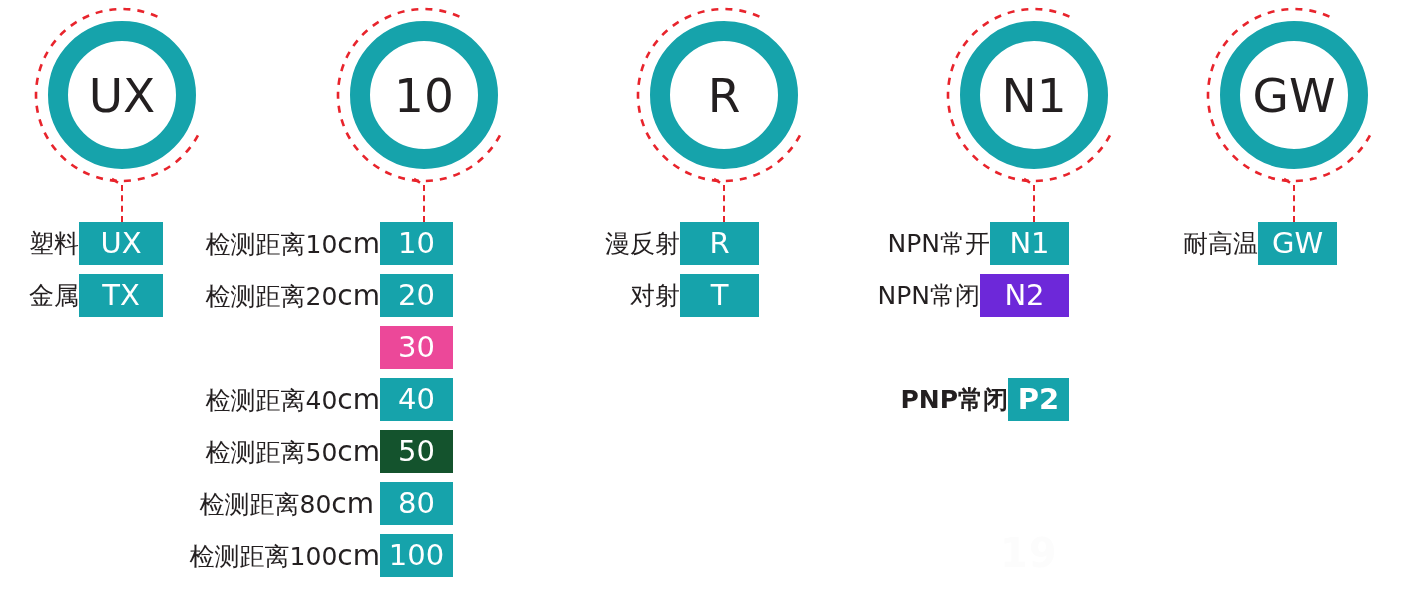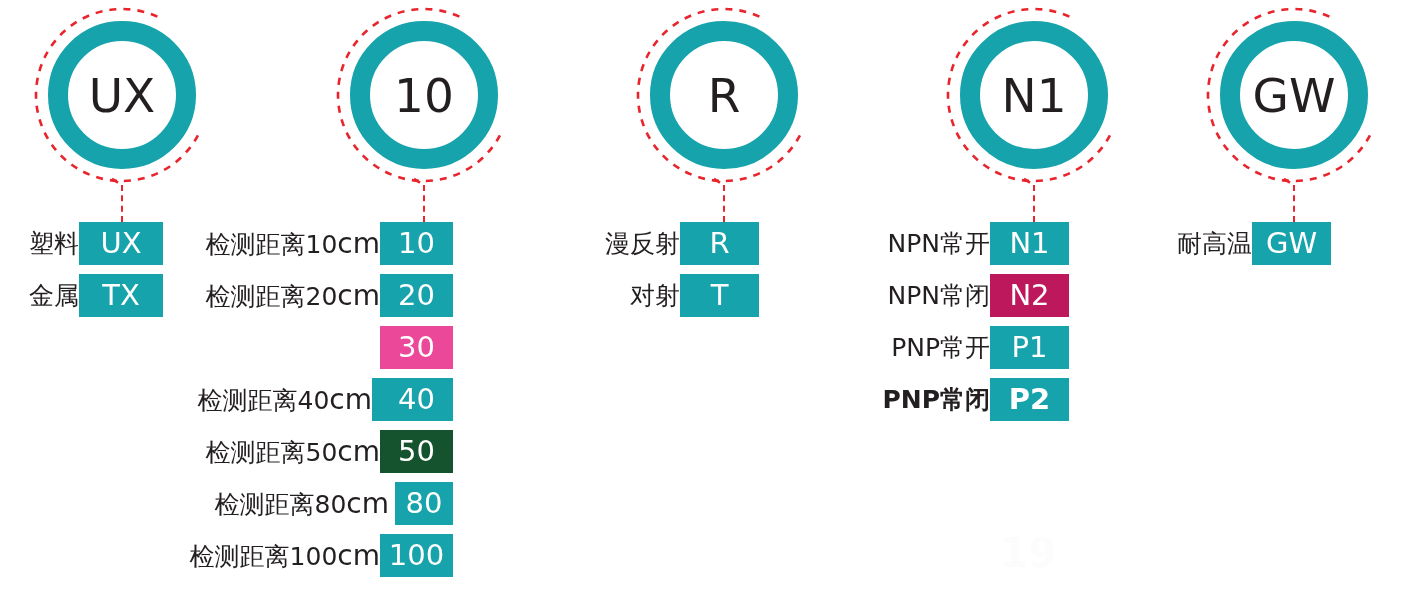--- a/index.html
+++ b/index.html
@@ -140,29 +140,29 @@
       </div>
       <div class="row" style="top: 52px; left: 0px; width: 453px; justify-content: flex-end;">
         <div class="row-label">检测距离20<span class="unit">cm</span></div>
         <div class="row-code" style="background: rgb(22, 163, 171); width: 73px;">20</div>
       </div>
       <div class="row" style="top: 104px; left: 0px; width: 453px; justify-content: flex-end;">
         <div class="row-code" style="background: #ec4899; width: 73px;">30</div>
       </div>
       <div class="row" style="top: 156px; left: 0px; width: 453px; justify-content: flex-end; align-items: center;">
         <div class="row-label">检测距离40<span class="unit">cm</span></div>
-        <div class="row-code" style="background: rgb(22, 163, 171); width: 73px; padding-left: 8px;">40</div>
+        <div class="row-code" style="background: rgb(22, 163, 171); width: 73px;">40</div>
       </div>
       <div class="row" style="top: 208px; left: 0px; width: 453px; justify-content: flex-end;">
         <div class="row-label">检测距离50<span class="unit">cm</span></div>
         <div class="row-code" style="background: #14532d; width: 73px;">50</div>
       </div>
       <div class="row" style="top: 260px; left: 0px; width: 453px; justify-content: flex-end; gap: 6px;">
         <div class="row-label">检测距离80<span class="unit">cm</span></div>
-        <div class="row-code" style="background: rgb(22, 163, 171); width: 58px;">80</div>
+        <div class="row-code" style="background: rgb(22, 163, 171); width: 73px;">80</div>
       </div>
       <div class="row" style="top: 312px; left: 0px; width: 453px; justify-content: flex-end;">
         <div class="row-label">检测距离100<span class="unit">cm</span></div>
         <div class="row-code" style="background: rgb(22, 163, 171); width: 73px;">100</div>
       </div>
     </div>
     <div class="circle-wrap" style="left: 630px; top: 0px;">
       <svg class="circle-svg" width="190" height="200">
         <path d="M 169.93 135.37 A 86 86 0 1 1 134.37 19.07" fill="none" stroke="#e8242c" stroke-width="2.6" stroke-dasharray="7 7" stroke-linecap="butt"></path>
         <path d="M 84 178.94761112364222 L 94 184.94761112364222" fill="none" stroke="#e8242c" stroke-width="2.6" stroke-dasharray="7 7"></path>
@@ -192,40 +192,36 @@
       </div>
     </div>
     <div style="position: absolute; left: 1033px; top: 185px; width: 0px; height: 37px; border-left: 2.6px dashed rgb(232, 36, 44);"></div>
     <div class="rows" style="left: 0px; top: 222px; width: 1405px; height: 208px;">
       <div class="row" style="top: 0px; left: 0px; width: 1069px; justify-content: flex-end;">
         <div class="row-label">NPN常开</div>
         <div class="row-code" style="background: rgb(22, 163, 171); width: 79px;">N1</div>
       </div>
       <div class="row" style="top: 52px; left: 0px; width: 1069px; justify-content: flex-end;">
         <div class="row-label">NPN常闭</div>
-        <div class="row-code" style="background: #be185d; width: 79px;">N2</div>
-      </div>
-      <div class="row" style="top: 104px; left: 0px; width: 1069px; justify-content: flex-end;">
-        <div class="row-label">PNP常开</div>
-        <div class="row-code" style="background: rgb(22, 163, 171); width: 79px;">P1</div>
+        <div class="row-code" style="background: #6d28d9; width: 89px;">N2</div>
       </div>
       <div class="row" style="top: 156px; left: 0px; width: 1069px; justify-content: flex-end; font-weight: bold;">
         <div class="row-label">PNP常闭</div>
-        <div class="row-code" style="background: rgb(22, 163, 171); width: 79px;">P2</div>
+        <div class="row-code" style="background: rgb(22, 163, 171); width: 61px;">P2</div>
       </div>
     </div>
     <div class="circle-wrap" style="left: 1200px; top: 0px;">
       <svg class="circle-svg" width="190" height="200">
         <path d="M 169.93 135.37 A 86 86 0 1 1 134.37 19.07" fill="none" stroke="#e8242c" stroke-width="2.6" stroke-dasharray="7 7" stroke-linecap="butt"></path>
         <path d="M 84 178.94761112364222 L 94 184.94761112364222" fill="none" stroke="#e8242c" stroke-width="2.6" stroke-dasharray="7 7"></path>
       </svg>
       <div class="circle-ring" style="width: 148px; height: 148px; left: 20px; top: 21px; border: 20px solid rgb(22, 163, 171);">
         <div class="circle-label">GW</div>
       </div>
     </div>
     <div style="position: absolute; left: 1293px; top: 185px; width: 0px; height: 37px; border-left: 2.6px dashed rgb(232, 36, 44);"></div>
     <div class="rows" style="left: 0px; top: 222px; width: 1405px; height: 52px;">
-      <div class="row" style="top: 0px; left: 2px; width: 1329px; justify-content: flex-end;">
+      <div class="row" style="top: 0px; left: 8px; width: 1329px; justify-content: flex-end;">
         <div class="row-label">耐高温</div>
         <div class="row-code" style="background: rgb(22, 163, 171); width: 79px;">GW</div>
       </div>
     </div>
   </div>
 
 </body></html>

